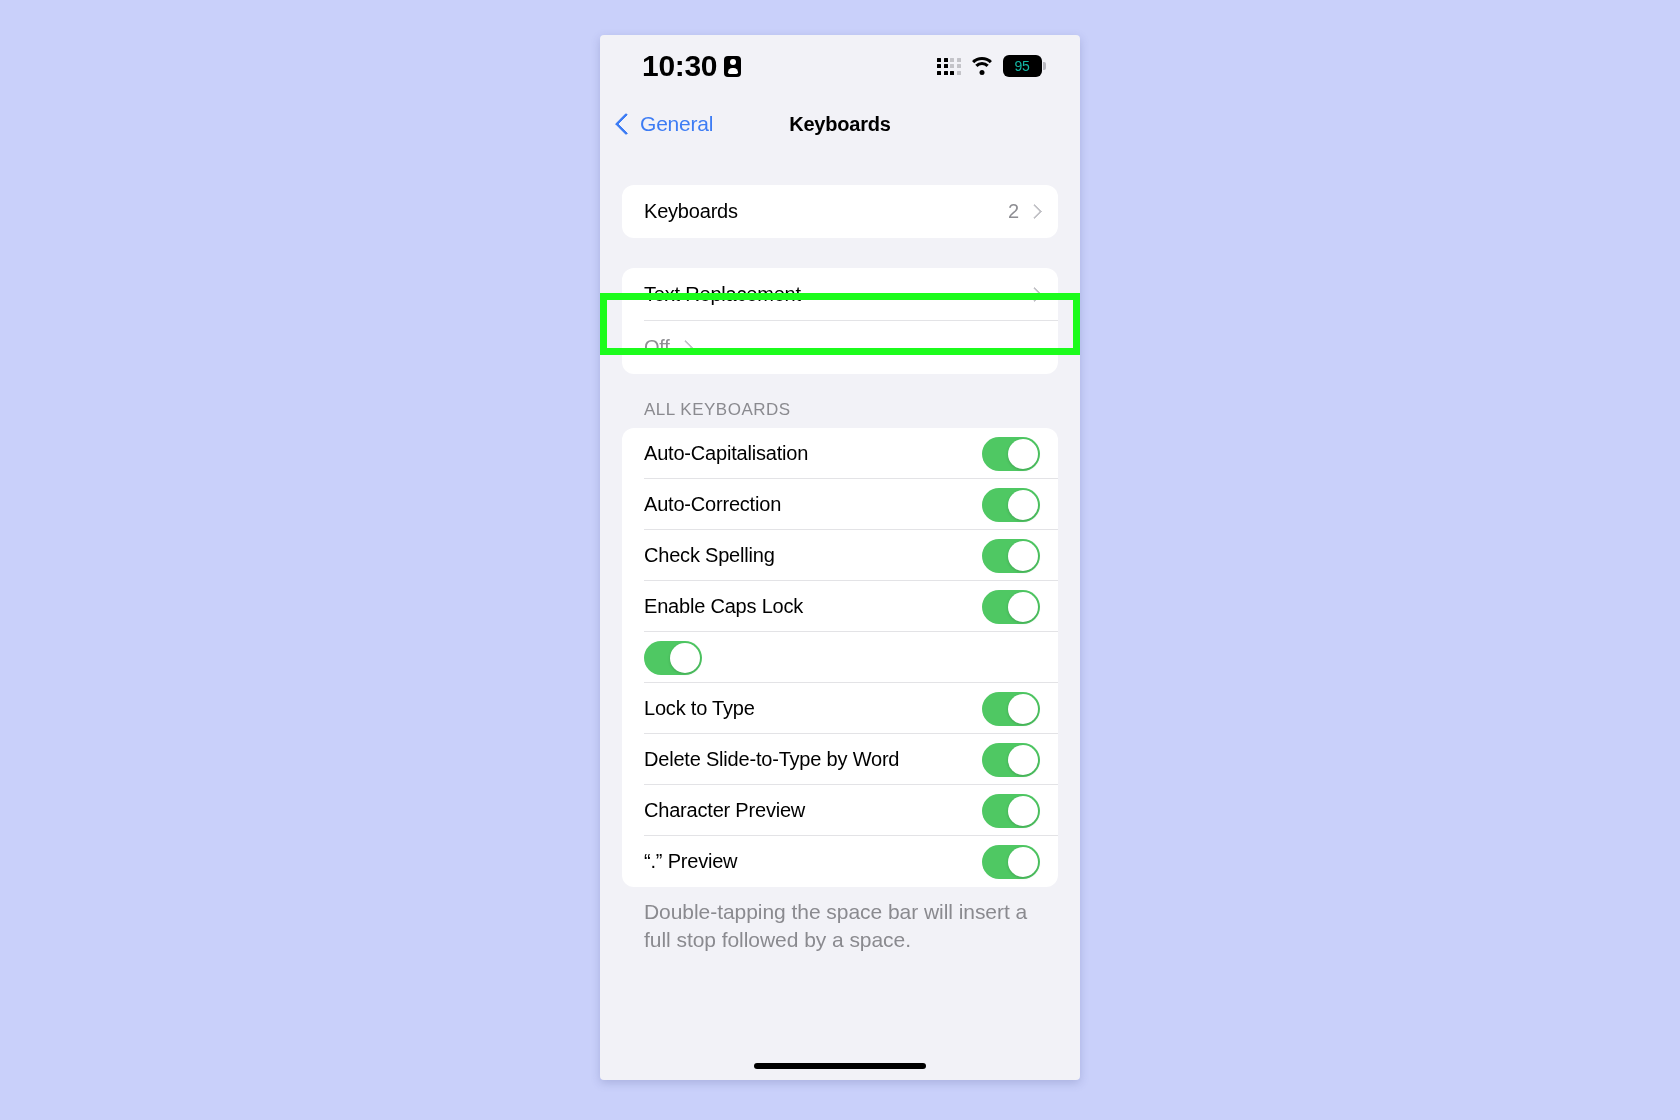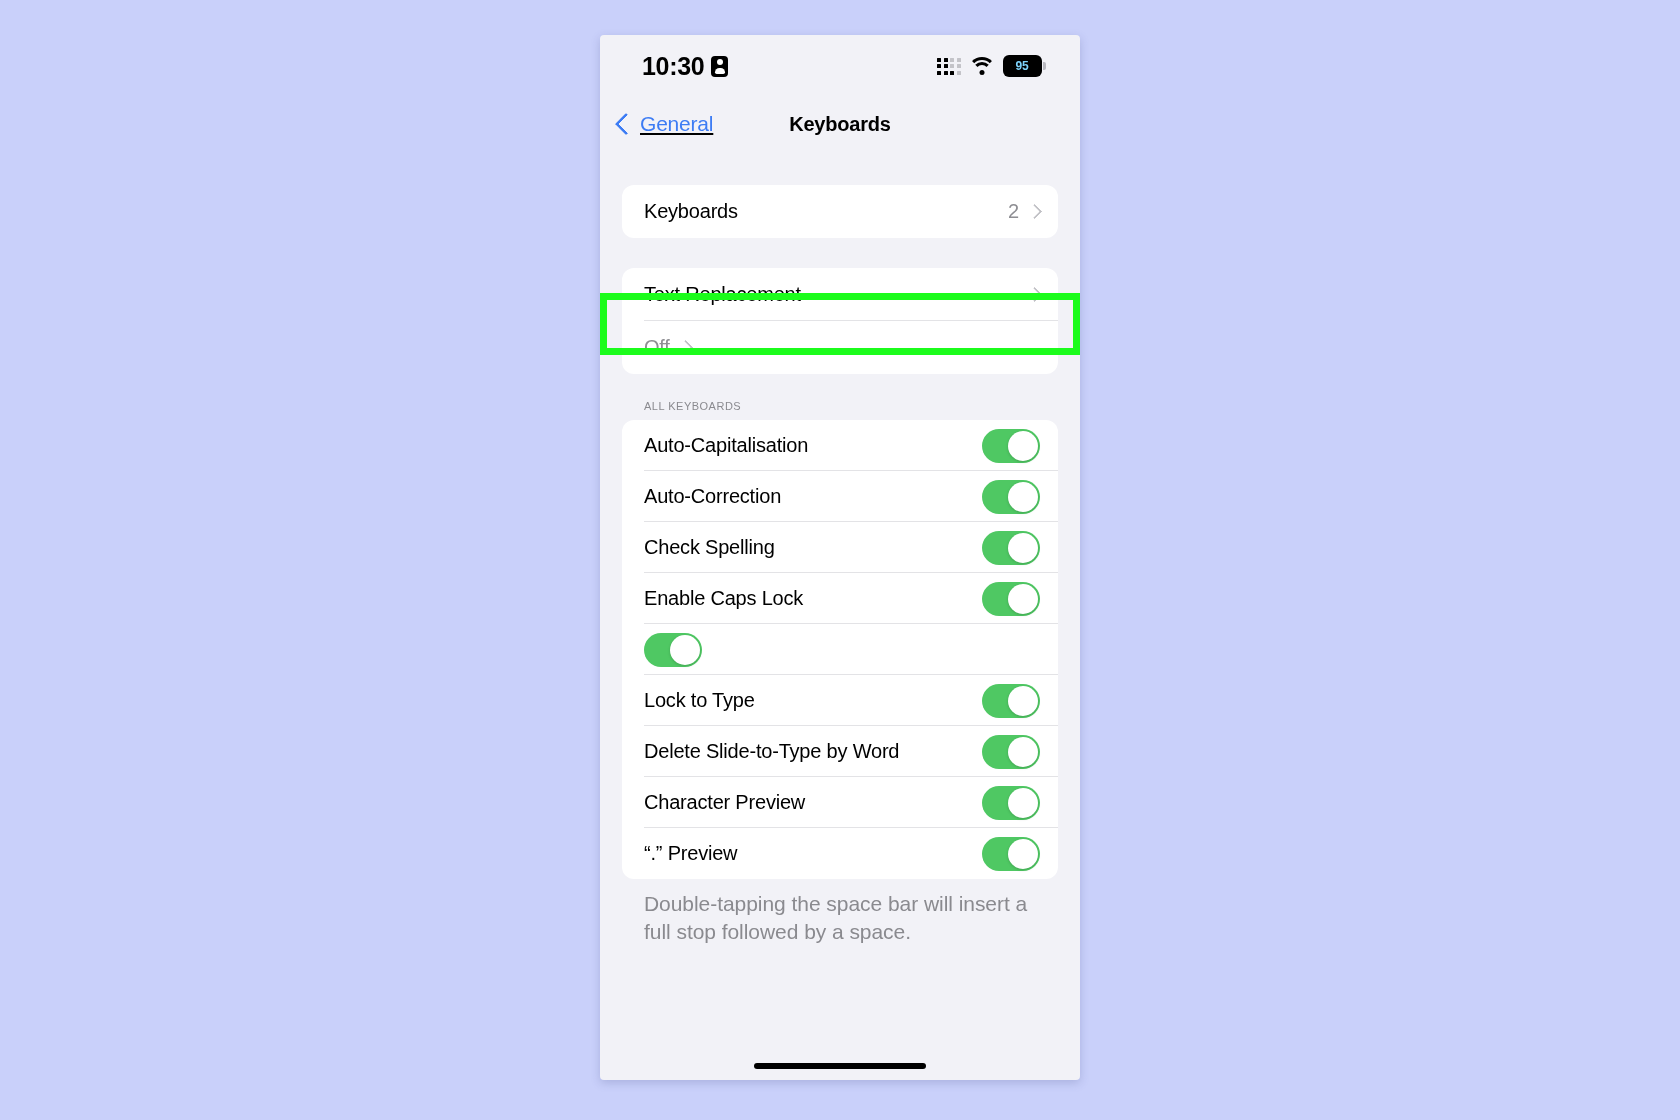--- a/index.html
+++ b/index.html
@@ -37,21 +37,21 @@
     justify-content: space-between;
     padding: 0 34px 0 42px;
     box-sizing: border-box;
   }
   #status-left {
     display: flex;
     align-items: center;
     gap: 7px;
   }
   #status-time {
-    font-size: 25px;
+    font-size: 30px;
     font-weight: bold;
     color: #000;
     letter-spacing: -0.3px;
   }
   .lock-badge {
     width: 17px;
     height: 21px;
     background: #000;
     border-radius: 4px;
     position: relative;
@@ -130,40 +130,39 @@
   #battery-body {
     width: 39px;
     height: 22px;
     background: #000;
     border-radius: 6px;
     display: flex;
     align-items: center;
     justify-content: center;
   }
   #battery-level {
-    color: #7dd3fc;
-    font-size: 12px;
-    font-weight: bold;
+    color: #14b8a6;
+    font-size: 14px;
+    font-weight: normal;
     letter-spacing: -0.2px;
   }
   #battery-cap {
     width: 3px;
     height: 8px;
     background: #b9b9c0;
     border-radius: 0 2px 2px 0;
     margin-left: 1.5px;
   }
 
   
   #nav-bar {
     position: relative;
     height: 54px;
     display: flex;
     align-items: center;
-    text-decoration: underline;
   }
   #back-button {
     display: flex;
     align-items: center;
     gap: 6px;
     margin-left: 15px;
     cursor: pointer;
   }
   #chevron-back {
     width: 13px;
@@ -250,21 +249,21 @@
     width: 480px;
     height: 62px;
     border: 7px solid #1cfc1c;
     box-sizing: border-box;
     pointer-events: none;
     z-index: 5;
   }
 
   
   .section-header {
-    font-size: 11px;
+    font-size: 17px;
     color: #8a8a8f;
     letter-spacing: 0.5px;
     padding: 0 0 8px 22px;
   }
   .section-header-wrap { padding-top: 26px; }
 
   
   .toggle {
     width: 58px;
     height: 34px;

